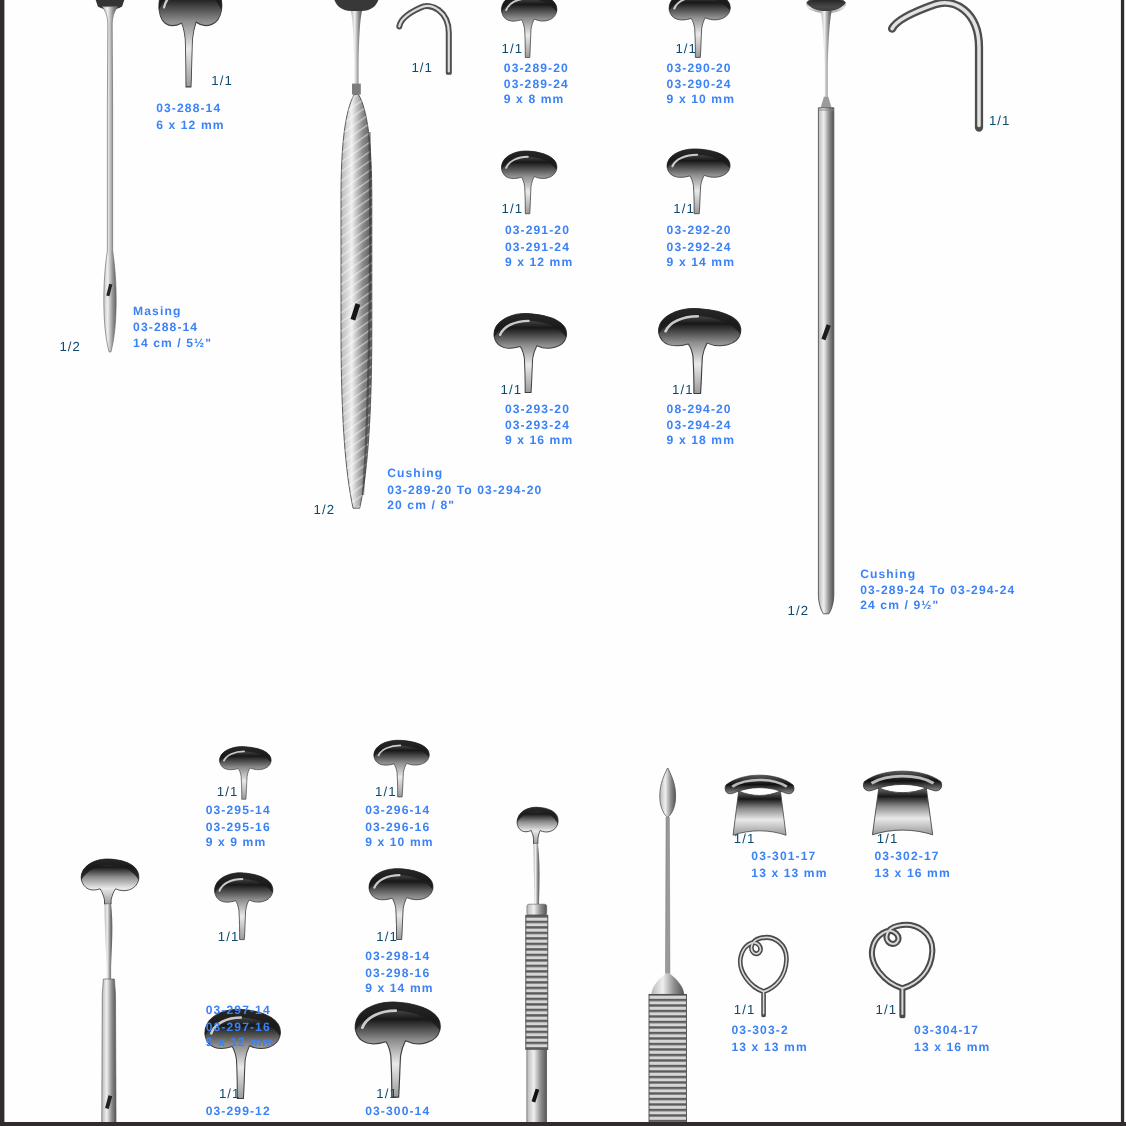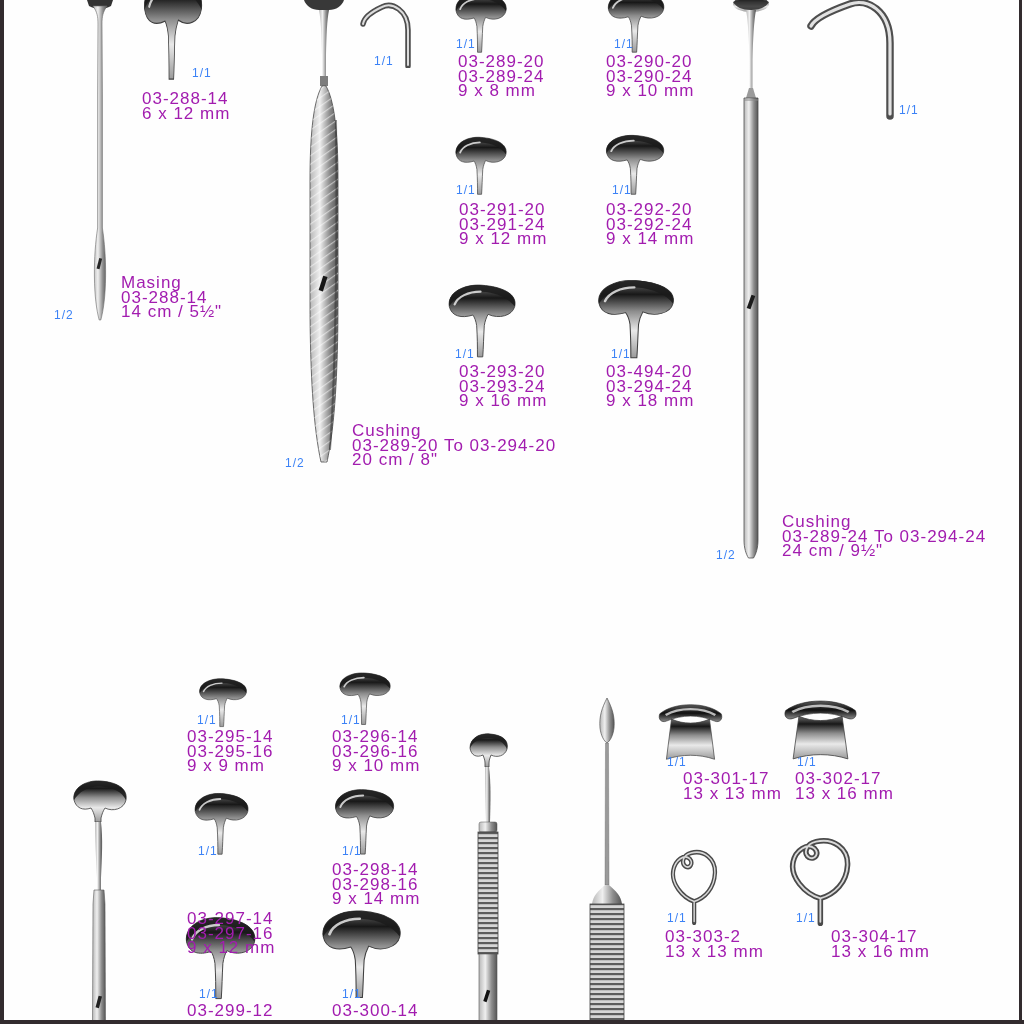--- a/index.html
+++ b/index.html
@@ -2,25 +2,25 @@
 <html><head>
 <meta charset="utf-8">
 <style>
   html,body{margin:0;padding:0;background:#ffffff;}
   #page{
     position:relative;width:1024px;height:1024px;background:#fefefe;
     overflow:hidden;font-family:"Liberation Sans",sans-serif;color:#454545;
   }
   .ins{position:absolute;}
   .tgroup{
-    position:absolute;font-size:17px;line-height:14.6px;letter-spacing:1px;
-    color:#a21caf;white-space:nowrap;
+    position:absolute;font-size:11px;line-height:14.6px;letter-spacing:1px;
+    color:#3b82f6;white-space:nowrap;font-weight:bold;
   }
   .scale{
-    position:absolute;font-size:12px;letter-spacing:1px;color:#3b82f6;white-space:nowrap;
+    position:absolute;font-size:12px;letter-spacing:1px;color:#0c4a6e;white-space:nowrap;
   }
   .bar{position:absolute;background:#322b2e;z-index:60;}
 </style>
 </head>
 <body>
 
 <div id="page">
 
   <svg width="0" height="0" style="position:absolute" aria-hidden="true">
     <defs>
@@ -247,21 +247,21 @@
     <div>03-292-20</div>
     <div>03-292-24</div>
     <div>9 x 14 mm</div>
   </div>
   <div class="tgroup" style="left:459px;top:365px">
     <div>03-293-20</div>
     <div>03-293-24</div>
     <div>9 x 16 mm</div>
   </div>
   <div class="tgroup" style="left:606px;top:365px">
-    <div>03-494-20</div>
+    <div>08-294-20</div>
     <div>03-294-24</div>
     <div>9 x 18 mm</div>
   </div>
 
   <div class="tgroup" style="left:187px;top:730px">
     <div>03-295-14</div>
     <div>03-295-16</div>
     <div>9 x 9 mm</div>
   </div>
   <div class="tgroup" style="left:332px;top:730px">

